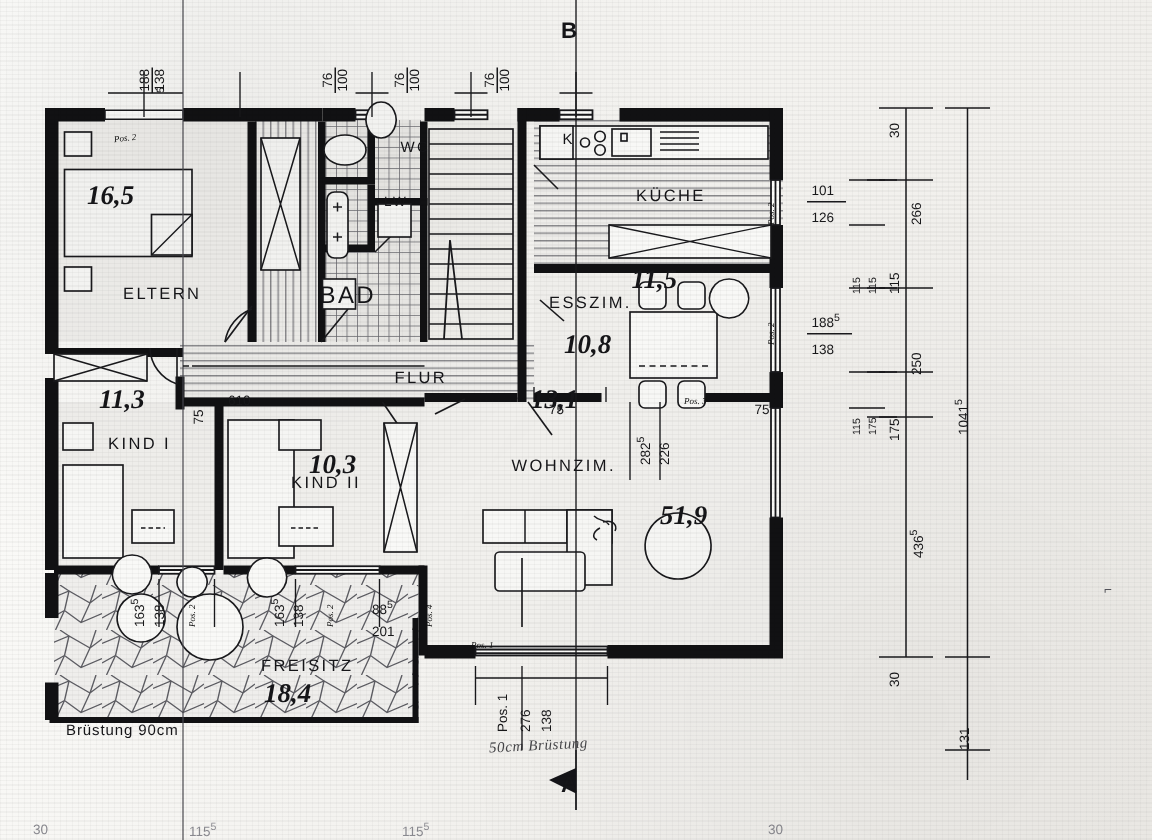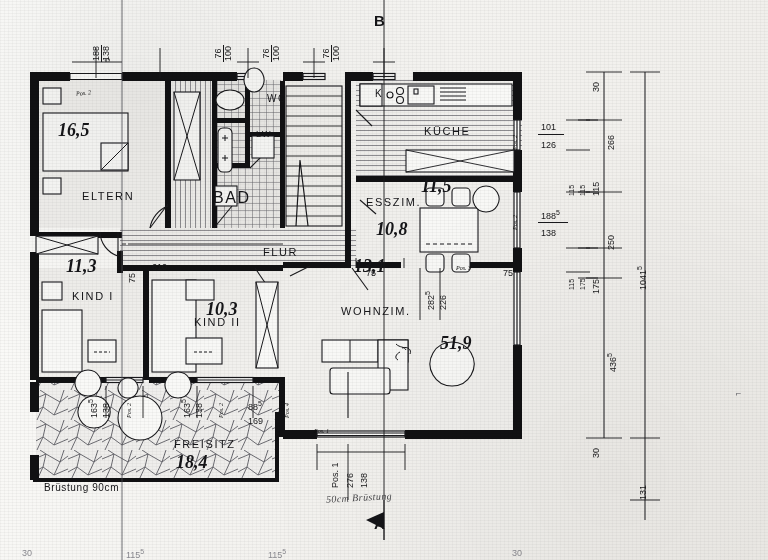--- a/index.html
+++ b/index.html
@@ -435,21 +435,21 @@
   <div class="vdim dim" style="position:absolute; left:101px; top:418px;">138</div>
 
   <div class="vdim dim" style="position:absolute; left:180px; top:418px;">
     <span>163</span><span class="sup">5</span>
   </div>
   <div class="vdim dim" style="position:absolute; left:194px; top:418px;">138</div>
 
   <div class="dim" style="position:absolute; left:248px; top:400px;">
     <span>88</span><span class="sup">5</span>
   </div>
-  <div class="dim" style="position:absolute; left:248px; top:416px;">169</div>
+  <div class="dim" style="position:absolute; left:248px; top:416px;">201</div>
 
   <div class="vdim dim" style="position:absolute; left:330px; top:488px;">Pos. 1</div>
   <div class="vdim dim" style="position:absolute; left:345px; top:488px;">276</div>
   <div class="vdim dim" style="position:absolute; left:359px; top:488px;">138</div>
 
   <div class="dim" style="position:absolute; left:22px;  top:548px; color:#8a8a90;">30</div>
   <div class="dim" style="position:absolute; left:126px; top:548px; color:#8a8a90;">
     <span>115</span><span class="sup">5</span>
   </div>
   <div class="dim" style="position:absolute; left:268px; top:548px; color:#8a8a90;">

